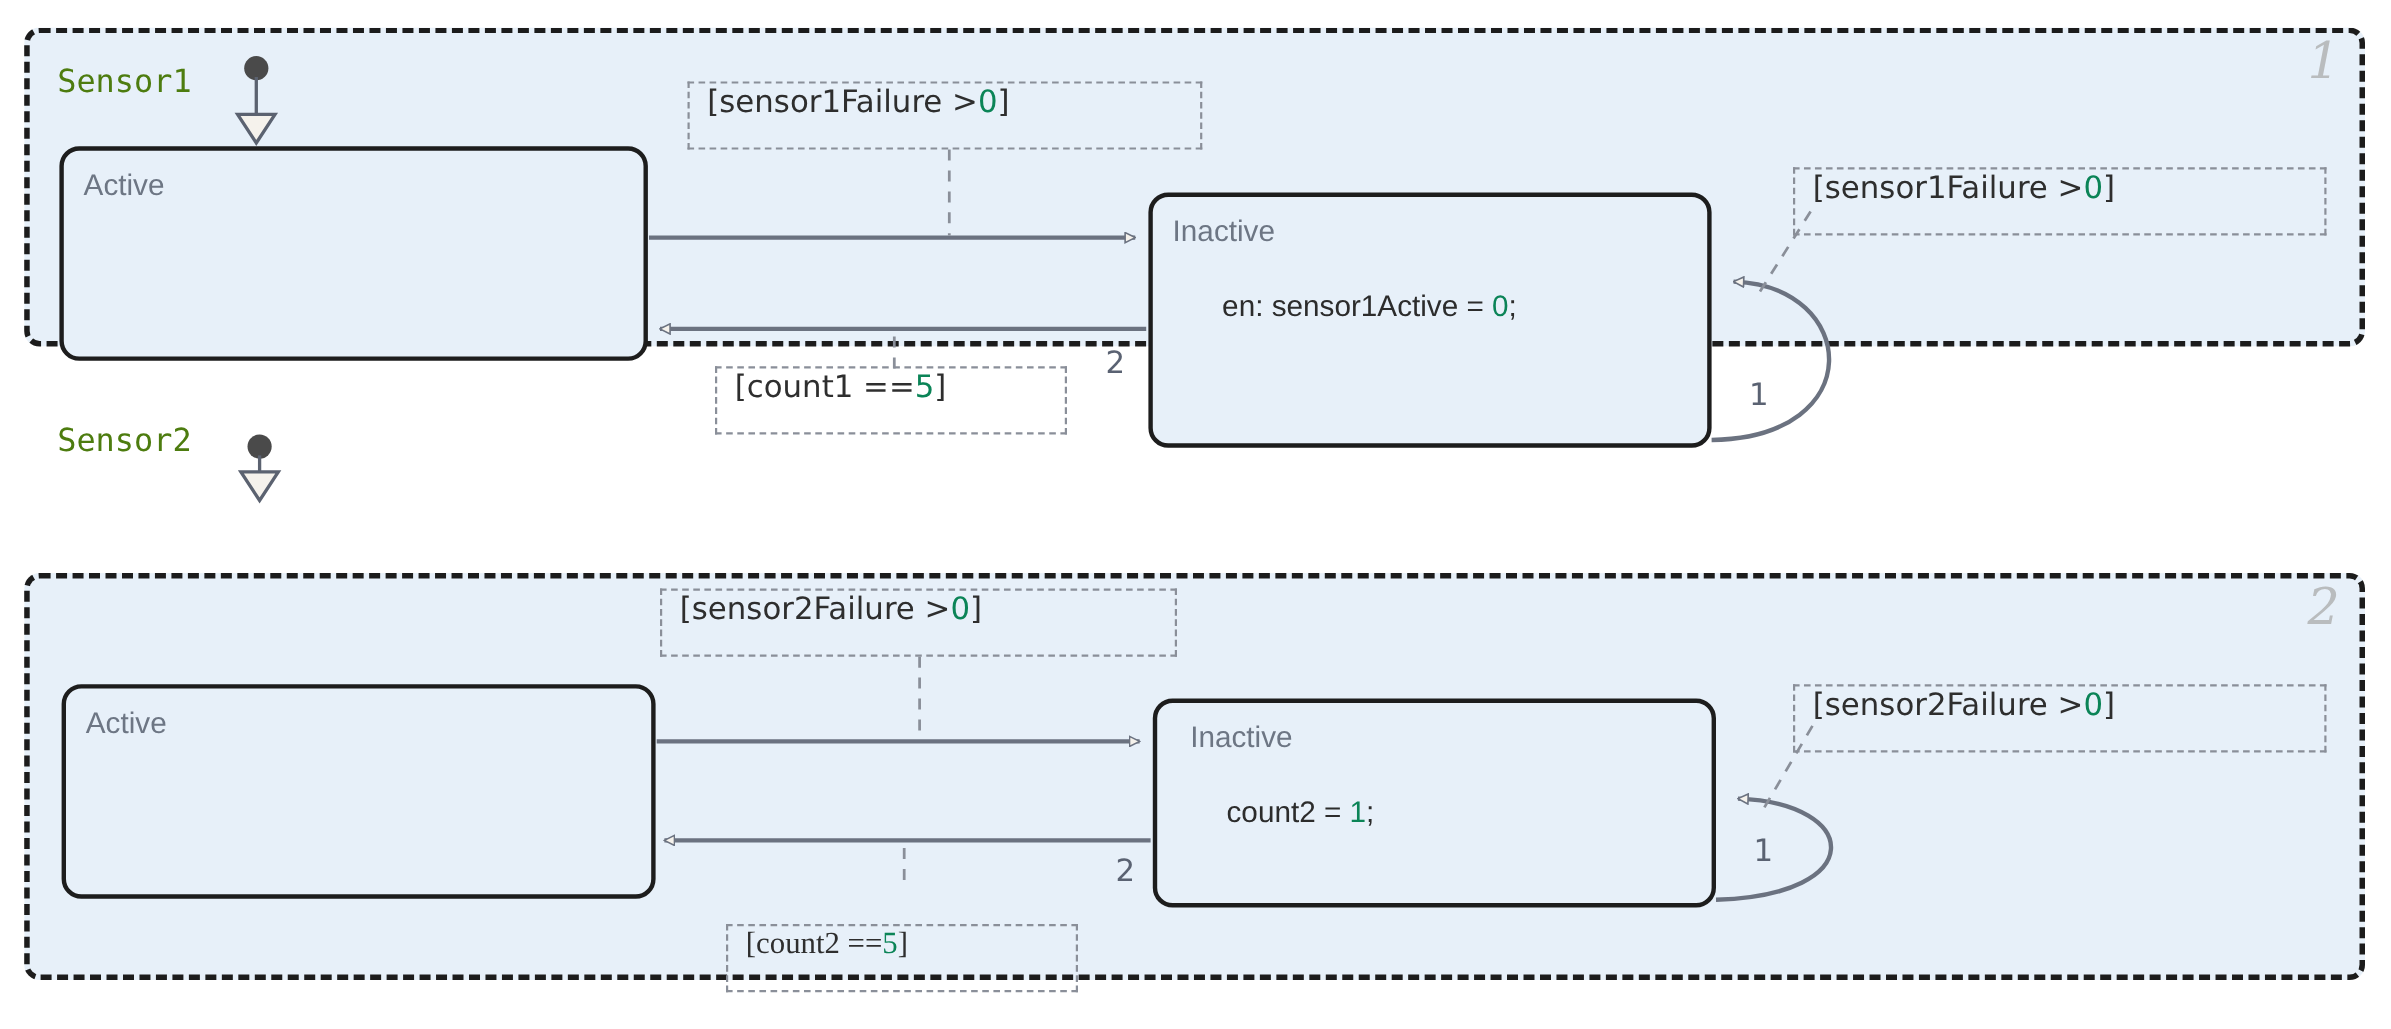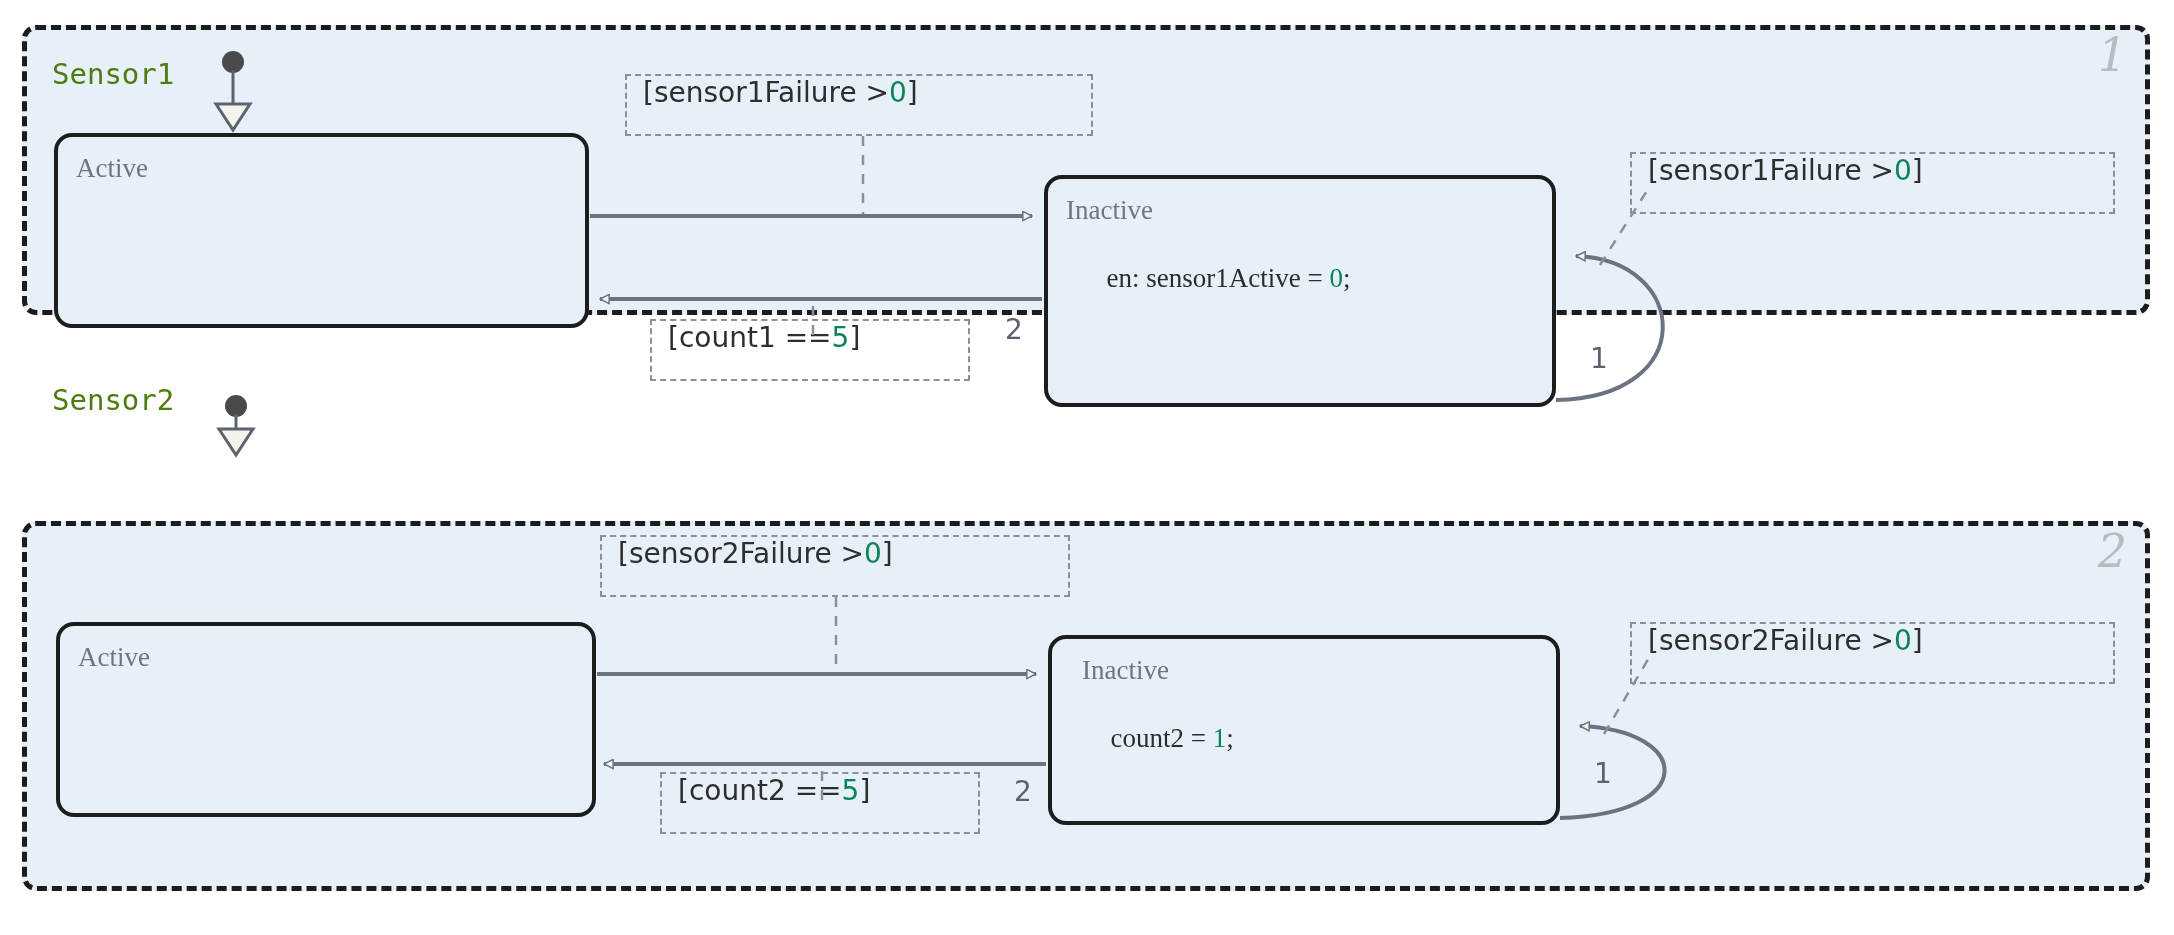--- a/index.html
+++ b/index.html
@@ -50,21 +50,21 @@
   }
 
   
   .state {
     position: absolute;
     box-sizing: border-box;
     background: #e7f0f9;
     border: 4px solid #1d1d1d;
     border-radius: 18px;
     padding: 14px 32px 10px 18px;
-    font-family: Liberation Serif, serif;
+    font-family: Liberation Sans, sans-serif;
     font-size: 27px;
     line-height: 1.26;
     color: #2c2c2c;
     overflow: hidden;
   }
   .state-name {
     color: #6d7684;
     white-space: nowrap;
   }
   .state-action {
@@ -129,21 +129,21 @@
     </div>
 
   </div>
 
   <div class="guard" style="left:625px; top:74px; width:468px; height:62px;">
     <span>[sensor1Failure &gt; </span>
       <span class="num">0</span>
       <span>]</span>
   </div>
 
-  <div class="guard" style="left:650px; top:319px; width:320px; height:62px;">
+  <div class="guard" style="left:650px; top:333px; width:320px; height:62px;">
     <span>[count1 == </span>
       <span class="num">5</span>
       <span>]</span>
   </div>
 
   <div class="guard" style="left:1630px; top:152px; width:485px; height:62px;">
     <span>[sensor1Failure &gt; </span>
       <span class="num">0</span>
       <span>]</span>
   </div>
@@ -168,21 +168,21 @@
     </div>
 
   </div>
 
   <div class="guard" style="left:600px; top:535px; width:470px; height:62px;">
     <span>[sensor2Failure &gt; </span>
       <span class="num">0</span>
       <span>]</span>
   </div>
 
-  <div class="guard" style="left:660px; top:772px; width:320px; height:62px;">
+  <div class="guard" style="left:660px; top:840px; width:320px; height:62px;font-family:Liberation Serif, serif;">
     <span>[count2 == </span>
       <span class="num">5</span>
       <span>]</span>
   </div>
 
   <div class="guard" style="left:1630px; top:622px; width:485px; height:62px;">
     <span>[sensor2Failure &gt; </span>
       <span class="num">0</span>
       <span>]</span>
   </div>

